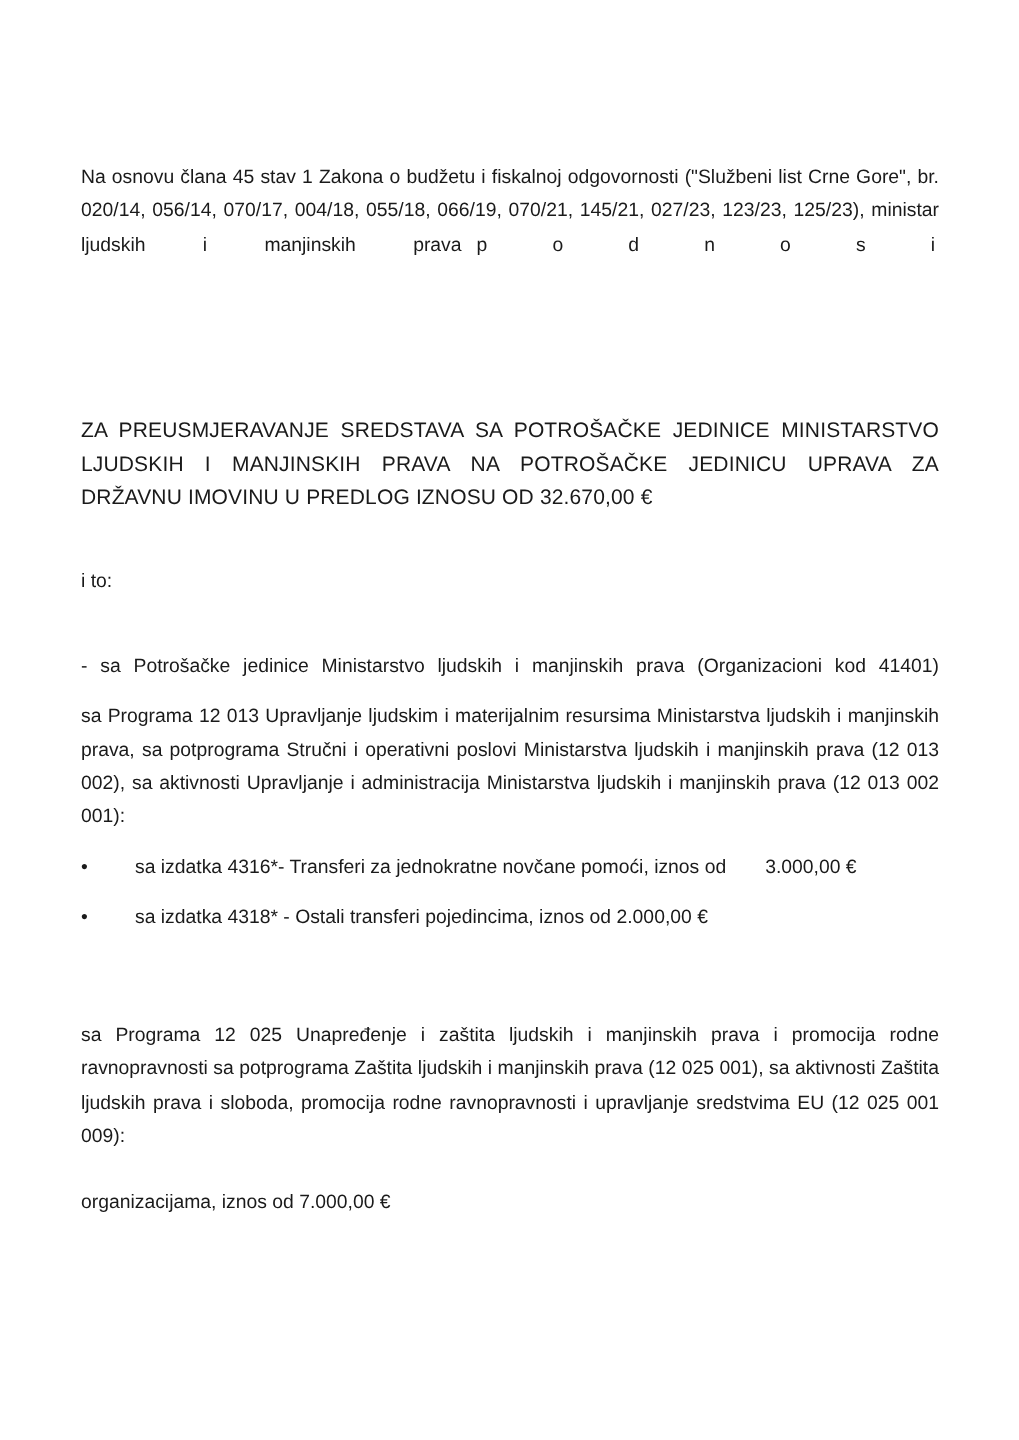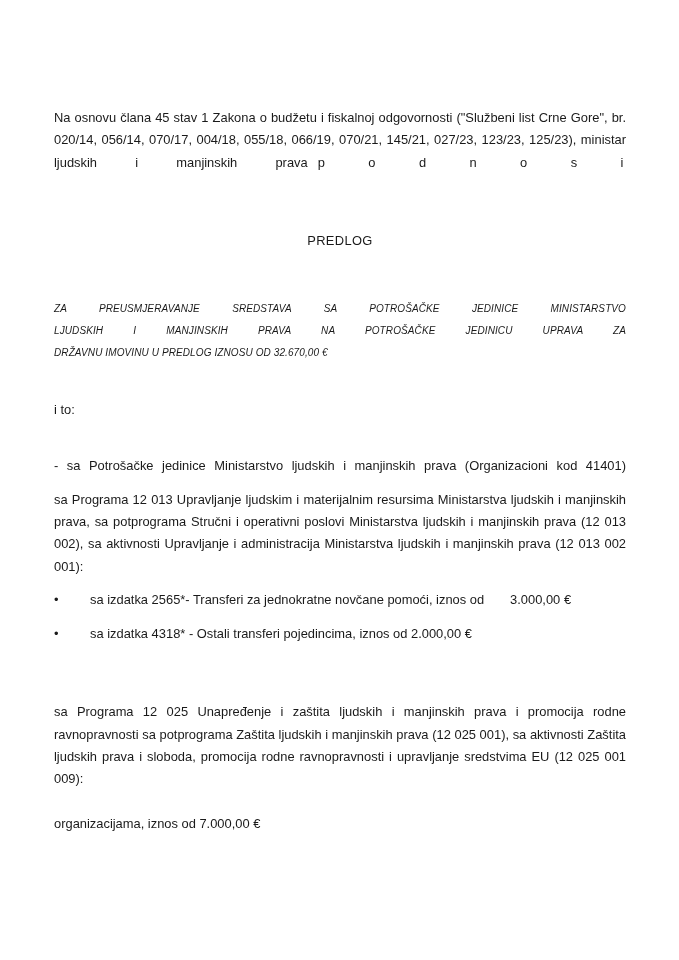--- a/index.html
+++ b/index.html
@@ -51,26 +51,25 @@
   }
 
   .title-center {
     font-size: 12.9px;
     line-height: 22.4px;
     text-align: center;
     letter-spacing: 0.35px;
   }
 
   .title-block {
-    font-size: 10px;
+    font-size: 14px;
     line-height: 22.4px;
     text-align: justify;
     text-justify: inter-word;
     letter-spacing: 0.1px;
-    font-style: italic;
   }
   .title-block .just-line {
     text-align-last: justify;
   }
 
   .spaced-word {
     letter-spacing: 2.6px;
   }
 
   .bullet-row {
@@ -106,21 +105,20 @@
 </head>
 <body>
 
 <div class="page">
   <div class="doc-body">
 
     <div class="para force-justify"><span>Na osnovu člana 45 stav 1 Zakona o budžetu i fiskalnoj odgovornosti ("Službeni list Crne Gore", br. 020/14, 056/14, 070/17, 004/18, 055/18, 066/19, 070/21, 145/21, 027/23, 123/23, 125/23), ministar ljudskih i manjinskih prava</span><span class="wide-gap-sm"></span><span class="spaced-word">p o d n o s i</span></div>
 
     <div class="gap-xl"></div>
 
-    <div class="title-center">PREDLOG</div>
 
     <div class="gap-l"></div>
 
     <div class="title-block">
       <div class="just-line">ZA PREUSMJERAVANJE SREDSTAVA SA POTROŠAČKE JEDINICE MINISTARSTVO</div>
       <div class="just-line">LJUDSKIH I MANJINSKIH PRAVA NA POTROŠAČKE JEDINICU UPRAVA ZA</div>
       <div>DRŽAVNU IMOVINU U PREDLOG IZNOSU OD 32.670,00 €</div>
     </div>
 
     <div class="gap-m"></div>
@@ -130,21 +128,21 @@
     <div class="gap-m"></div>
 
     <div class="para force-justify">- sa Potrošačke jedinice Ministarstvo ljudskih i manjinskih prava (Organizacioni kod 41401)</div>
 
     <div class="gap-xs"></div>
 
     <div class="para">sa Programa 12 013 Upravljanje ljudskim i materijalnim resursima Ministarstva ljudskih i manjinskih prava, sa potprograma Stručni i operativni poslovi Ministarstva ljudskih i manjinskih prava (12 013 002), sa aktivnosti Upravljanje i administracija Ministarstva ljudskih i manjinskih prava (12 013 002 001):</div>
 
     <div class="gap-xs"></div>
 
-    <div class="bullet-row force-justify"><span class="bullet-mark">•</span><span>sa izdatka 2565*- Transferi za jednokratne novčane pomoći, iznos od</span><span class="wide-gap"></span><span>3.000,00</span>
+    <div class="bullet-row force-justify"><span class="bullet-mark">•</span><span>sa izdatka 4316*- Transferi za jednokratne novčane pomoći, iznos od</span><span class="wide-gap"></span><span>3.000,00</span>
       <span>€</span></div>
 
     <div class="gap-xs"></div>
 
     <div class="bullet-row"><span class="bullet-mark">•</span><span>sa izdatka 4318* - Ostali transferi pojedincima, iznos od 2.000,00 €</span></div>
 
     <div class="gap-xl"></div>
 
     <div class="para">sa Programa 12 025 Unapređenje i zaštita ljudskih i manjinskih prava i promocija rodne ravnopravnosti sa potprograma Zaštita ljudskih i manjinskih prava (12 025 001), sa aktivnosti Zaštita ljudskih prava i sloboda, promocija rodne ravnopravnosti i upravljanje sredstvima EU (12 025 001 009):</div>
 

